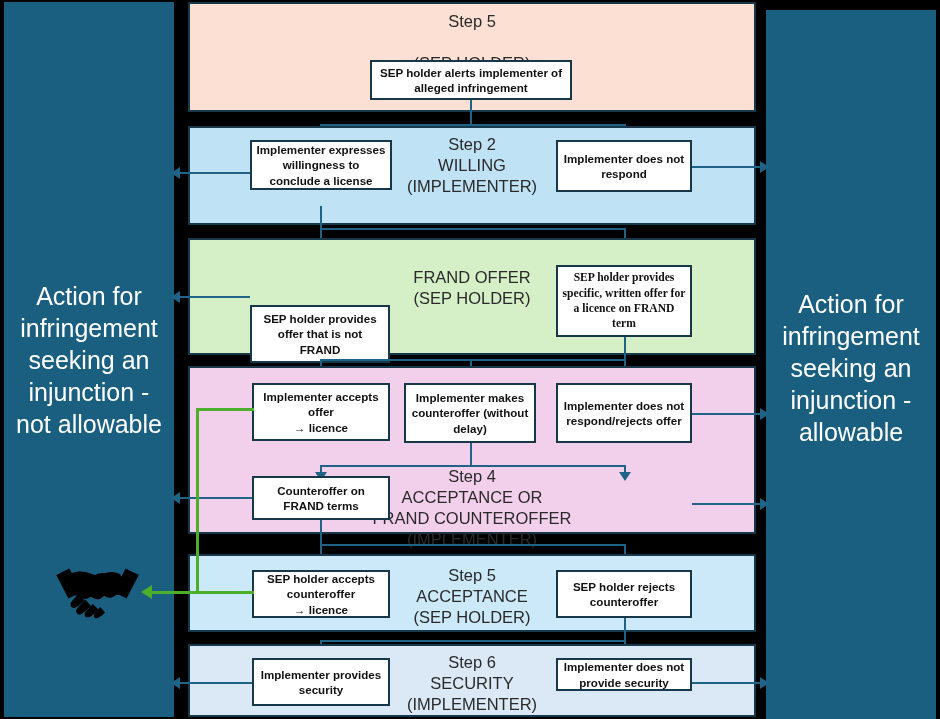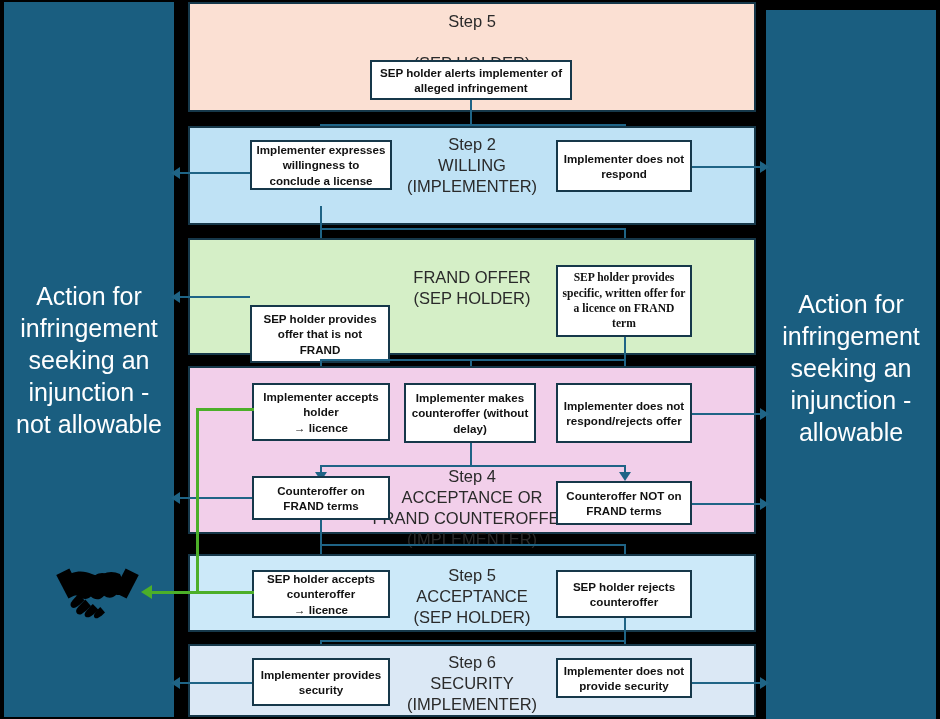--- a/index.html
+++ b/index.html
@@ -111,21 +111,21 @@
   <div class="ln lnv" style="left:624px;top:359px;height:14px;"></div>
   <div class="ar ar-d" style="left:619px;top:371px;"></div>
 
   <div class="section" style="left:188px;top:366px;width:568px;height:168px;background:#F2CFEA;">
     <div class="sec-title" style="top:98px;">Step 4</div>
     <div class="sec-title" style="top:119px;">ACCEPTANCE OR</div>
     <div class="sec-title" style="top:140px;">FRAND COUNTEROFFER</div>
     <div class="sec-title" style="top:161px;">(IMPLEMENTER)</div>
   </div>
   <div class="node" style="left:252px;top:383px;width:138px;height:58px;white-space:pre-line;">
-    <span>Implementer accepts holder
+    <span>Implementer accepts offer
 → licence</span>
   </div>
   <div class="node" style="left:556px;top:383px;width:136px;height:60px;">
     <span>Implementer does not respond/rejects offer</span>
   </div>
   <div class="node" style="left:404px;top:383px;width:132px;height:60px;">
     <span>Implementer makes counteroffer (without delay)</span>
   </div>
   <div class="ln lnh" style="left:692px;top:413px;width:70px;"></div>
   <div class="ar ar-r" style="left:760px;top:408px;"></div>
@@ -133,23 +133,20 @@
   <div class="ln lnv" style="left:470px;top:443px;height:24px;"></div>
   <div class="ln lnh" style="left:320px;top:465px;width:304px;"></div>
   <div class="ln lnv" style="left:320px;top:465px;height:9px;"></div>
   <div class="ar ar-d" style="left:315px;top:472px;"></div>
   <div class="ln lnv" style="left:624px;top:465px;height:9px;"></div>
   <div class="ar ar-d" style="left:619px;top:472px;"></div>
 
   <div class="node" style="left:252px;top:476px;width:138px;height:44px;">
     <span>Counteroffer on FRAND terms</span>
   </div>
-  <div class="node" style="left:556px;top:481px;width:136px;height:44px;">
-    <span>Counteroffer NOT on FRAND terms</span>
-  </div>
   <div class="ln lnh" style="left:180px;top:497px;width:72px;"></div>
   <div class="ar ar-l" style="left:171px;top:492px;"></div>
   <div class="ln lnh" style="left:692px;top:503px;width:70px;"></div>
   <div class="ar ar-r" style="left:760px;top:498px;"></div>
 
   <div class="ln lnv" style="left:320px;top:520px;height:26px;"></div>
   <div class="ln lnh" style="left:320px;top:544px;width:304px;"></div>
   <div class="ln lnv" style="left:320px;top:544px;height:18px;"></div>
   <div class="ar ar-d" style="left:315px;top:560px;"></div>
   <div class="ln lnv" style="left:624px;top:544px;height:18px;"></div>
@@ -176,21 +173,21 @@
   <div class="ar ar-d" style="left:619px;top:654px;"></div>
 
   <div class="section" style="left:188px;top:644px;width:568px;height:73px;background:#DBE8F5;">
     <div class="sec-title" style="top:6px;">Step 6</div>
     <div class="sec-title" style="top:27px;">SECURITY</div>
     <div class="sec-title" style="top:48px;">(IMPLEMENTER)</div>
   </div>
   <div class="node" style="left:252px;top:658px;width:138px;height:48px;justify-content:flex-end;">
     <span>Implementer provides security</span>
   </div>
-  <div class="node" style="left:556px;top:658px;width:136px;height:40px;justify-content:flex-end;">
+  <div class="node" style="left:556px;top:658px;width:136px;height:33px;justify-content:flex-end;">
     <span>Implementer does not provide security</span>
   </div>
   <div class="ln lnh" style="left:180px;top:682px;width:72px;"></div>
   <div class="ar ar-l" style="left:171px;top:677px;"></div>
   <div class="ln lnh" style="left:692px;top:682px;width:70px;"></div>
   <div class="ar ar-r" style="left:760px;top:677px;"></div>
 
   <div class="gl glh" style="left:196px;top:408px;width:58px;"></div>
   <div class="gl glv" style="left:196px;top:408px;height:186px;"></div>
   <div class="gl glh" style="left:196px;top:591px;width:58px;"></div>

